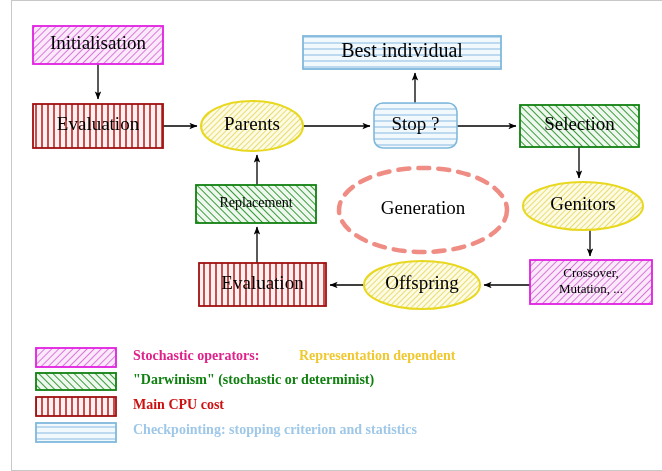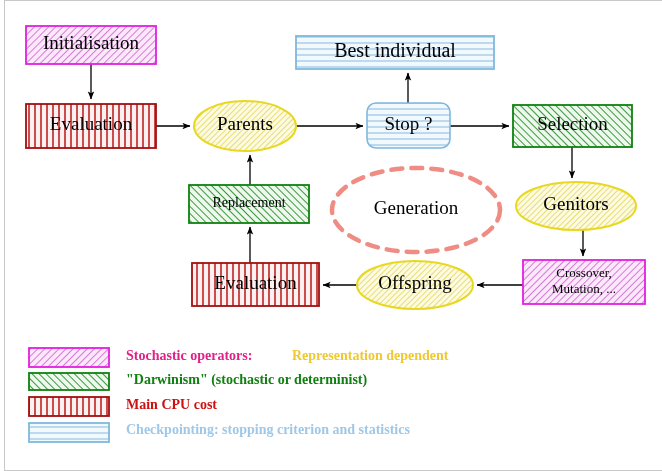--- a/index.html
+++ b/index.html
@@ -9,21 +9,21 @@
   }
   body {
     width: 662px;
     height: 471px;
     font-family: "Liberation Serif", serif;
     overflow: hidden;
     position: relative;
   }
   #diagram-root {
     position: absolute;
-    left: 4px;
+    left: 11px;
     top: 0;
     width: 554px;
     height: 471px;
   }
   svg {
     display: block;
   }
   .node-label {
     font-family: "Liberation Serif", serif;
     fill: #000000;

